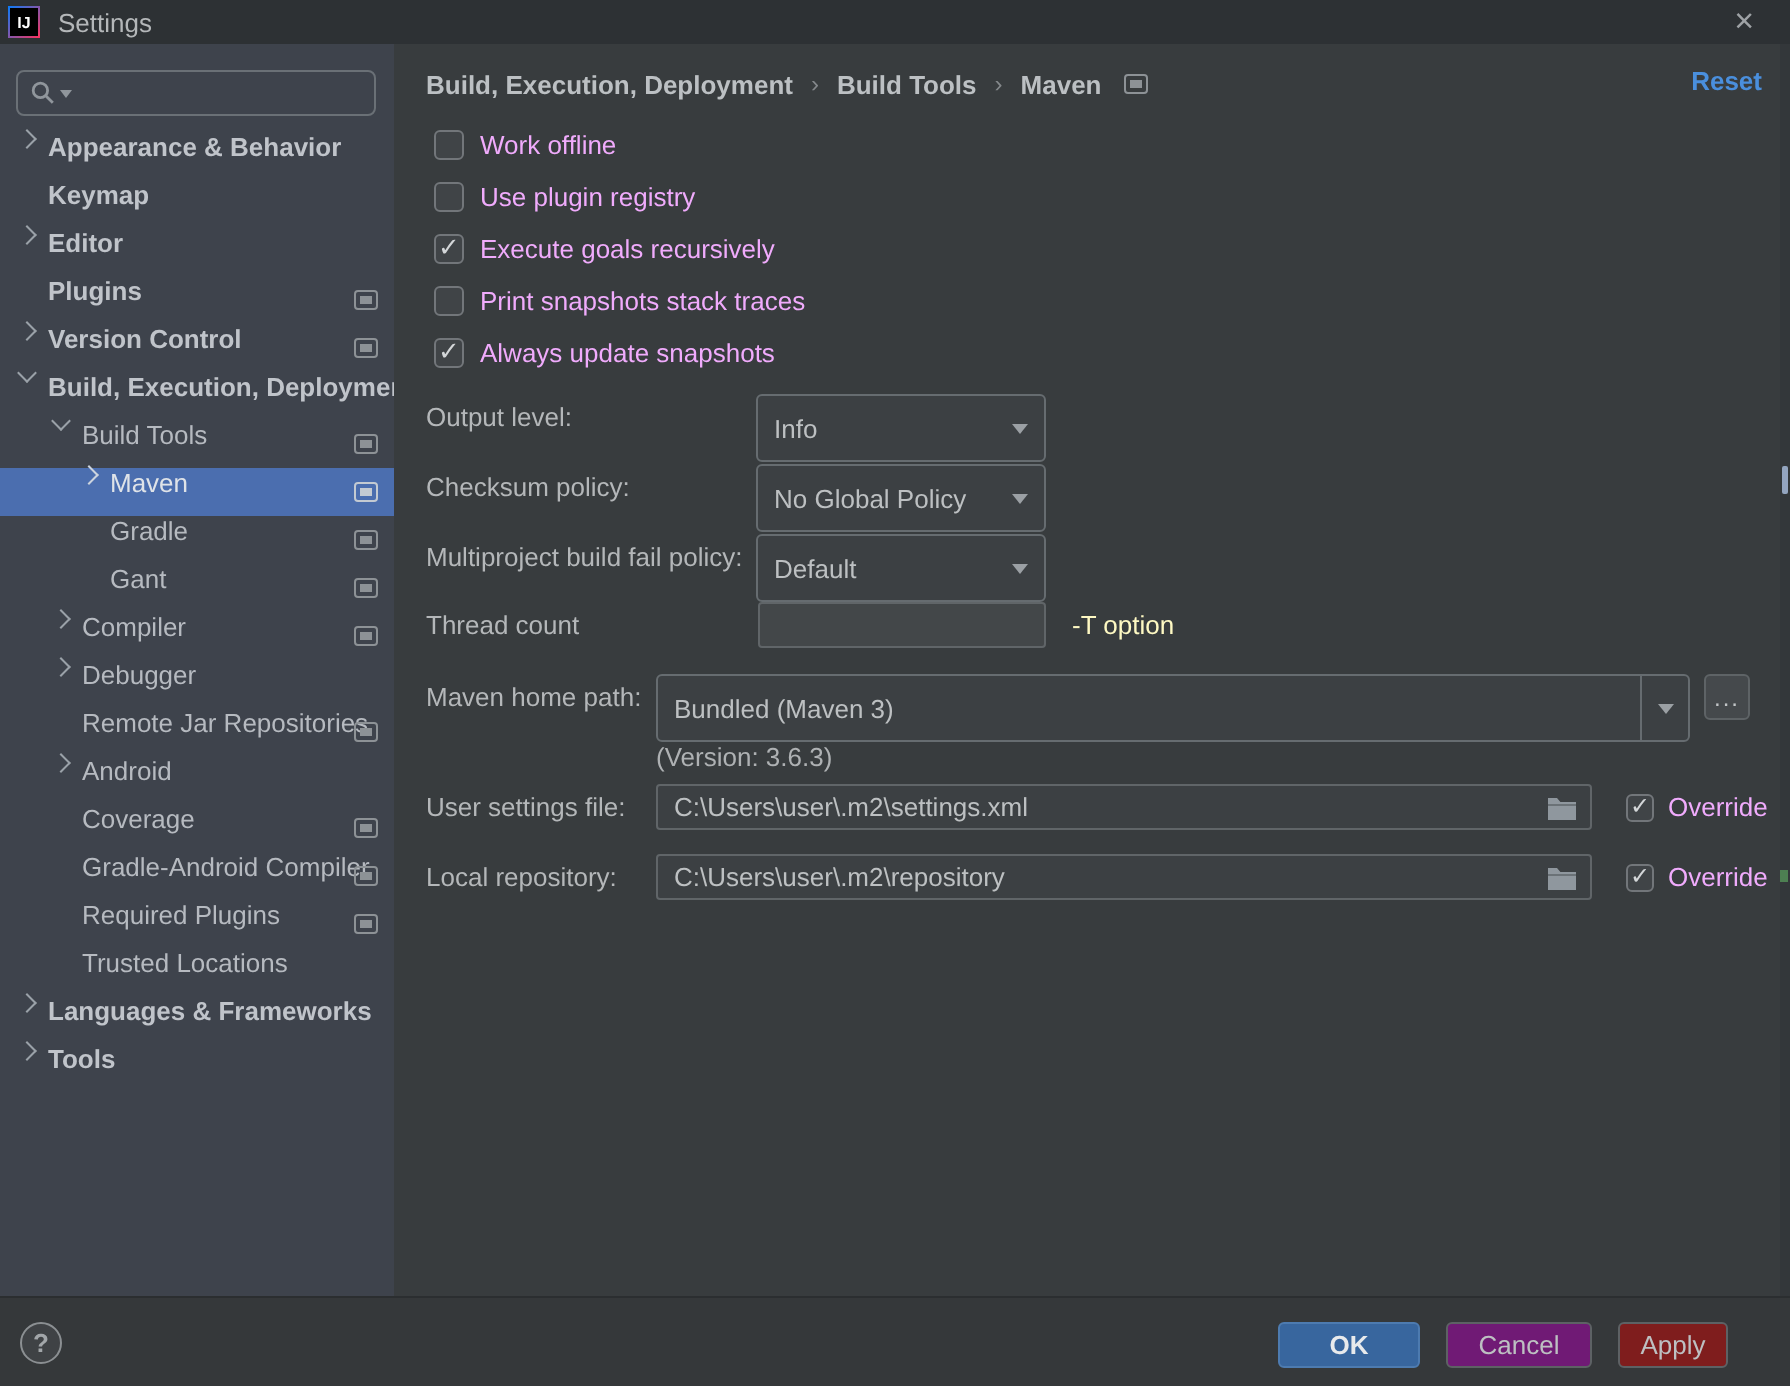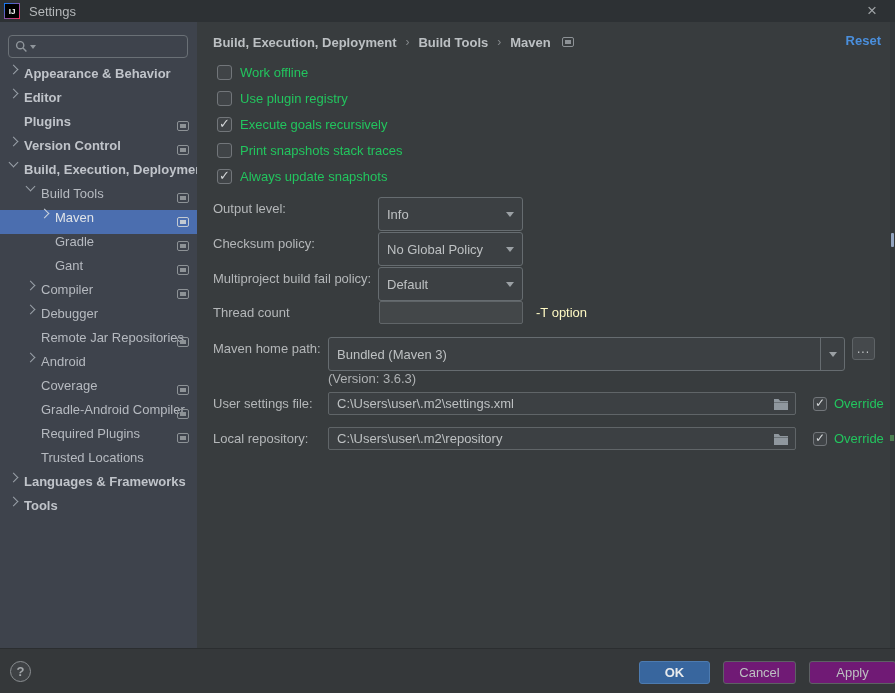--- a/index.html
+++ b/index.html
@@ -44,21 +44,21 @@
   .crumb-sep{color:#84888b;font-size:12px;}
   .crumb-scr{position:relative;width:12px;height:10px;border:1px solid #8d9296;border-radius:2px;margin-left:2px;}
   .crumb-scr::after{content:"";position:absolute;left:2px;right:2px;top:2px;bottom:2px;background:#8d9296;}
   .reset-link{position:absolute;right:14px;top:11px;color:var(--link,#4a8fdd);font-weight:bold;cursor:pointer;}
 
   .checks{position:absolute;left:20px;top:41px;display:flex;flex-direction:column;gap:8px;}
   .check-row{height:18px;display:flex;align-items:center;}
   .cb{width:15px;height:15px;border:1.4px solid #72767a;border-radius:3px;background:#404447;position:relative;flex:none;}
   .cb .tick{display:none;position:absolute;left:1px;top:-2px;color:#d3d6d8;font-size:13px;}
   .cb.checked .tick{display:block;}
-  .cb-label{margin-left:8px;color:#22c55e;}
+  .cb-label{margin-left:8px;color:#f0abfc;}
 
   .frow-label{position:absolute;left:16px;height:23px;display:flex;align-items:center;color:#b4b7b9;white-space:nowrap;}
   .combo{position:absolute;height:23px;background:#3c4043;border:1px solid #666c70;border-radius:3px;display:flex;align-items:center;padding:16px 8px;color:#bdc0c2;}
   .combo .arrow{position:absolute;right:8px;width:0;height:0;border-left:4.5px solid transparent;border-right:4.5px solid transparent;border-top:5px solid #9ba0a4;}
   .combo-wide .arrow-box{position:absolute;right:0;top:0;bottom:0;width:24px;border-left:1px solid #666c70;display:flex;align-items:center;justify-content:center;}
   .combo-wide .arrow-box .arrow{position:static;}
   .tfield{position:absolute;height:23px;background:#434749;border:1px solid #606568;border-radius:2px;color:#bdc0c2;font-size:13px;padding:0 8px;outline:none;}
   .pathfield{background:#3c4043;padding-right:26px;}
   .folder-ic{position:absolute;width:16px;height:14px;}
   .hint{position:absolute;color:#fef9c3;}
@@ -72,21 +72,21 @@
   .scroll-strip{position:absolute;right:0;top:0;bottom:0;width:5px;background:#33373a;}
   .mark-blue{position:absolute;left:1px;right:1px;top:211px;height:14px;background:#93a4bf;border-radius:1px;}
   .mark-green{position:absolute;left:0;right:1px;top:413px;height:6px;background:var(--marker-green,#4d8052);}
 
   
   .footer{position:absolute;left:0;right:0;bottom:0;height:45px;background:#35383a;border-top:1px solid #2b2e30;}
   .help-circle{position:absolute;left:10px;top:12px;width:21px;height:21px;border-radius:50%;border:1.6px solid #8b8f92;background:#3f4245;color:#a2a6a9;font-weight:bold;font-size:13px;display:flex;align-items:center;justify-content:center;cursor:pointer;}
   .btn{position:absolute;top:12px;height:23px;border-radius:3px;display:flex;align-items:center;justify-content:center;font-size:13px;cursor:pointer;}
   .btn-ok{left:639px;width:71px;background:var(--ok-button,#38669e);border:1px solid #4d7bb0;color:#e8eaec;font-weight:bold;}
   .btn-cancel{left:723px;width:73px;background:#701a75;border:1px solid #5d6164;color:#bdc0c2;}
-  .btn-apply{left:809px;width:87px;background:#701a75;border:1px solid #5d6164;color:#bdc0c2;}
+  .btn-apply{left:809px;width:55px;background:#7f1d1d;border:1px solid #5d6164;color:#bdc0c2;}
 </style>
 </head>
 <body>
 
 <div class="window">
 
   <div class="titlebar">
     <span class="app-icon"></span>
     <span class="win-title">Settings</span>
     <span class="close-x">×</span>
@@ -97,20 +97,24 @@
       <svg width="13" height="13" viewBox="0 0 13 13">
           <circle cx="5.2" cy="5.2" r="3.6" fill="none" stroke="#90969c" stroke-width="1.4"></circle>
           <line x1="8" y1="8" x2="11.4" y2="11.4" stroke="#90969c" stroke-width="1.4"></line>
         </svg>
       <span class="search-caret"></span>
     </div>
     <div class="tree">
       <div class="srow lvl0 bold">
           <span class="chev right"></span>
           <span class="slabel">Appearance &amp; Behavior</span>
+        </div>
+      <div class="srow lvl0 bold">
+          <span class="chev-spacer"></span>
+          <span class="slabel">Keymap</span>
         </div>
       <div class="srow lvl0 bold">
           <span class="chev right"></span>
           <span class="slabel">Editor</span>
         </div>
       <div class="srow lvl0 bold">
           <span class="chev-spacer"></span>
           <span class="slabel">Plugins</span>
           <span class="scr"></span>
         </div>

